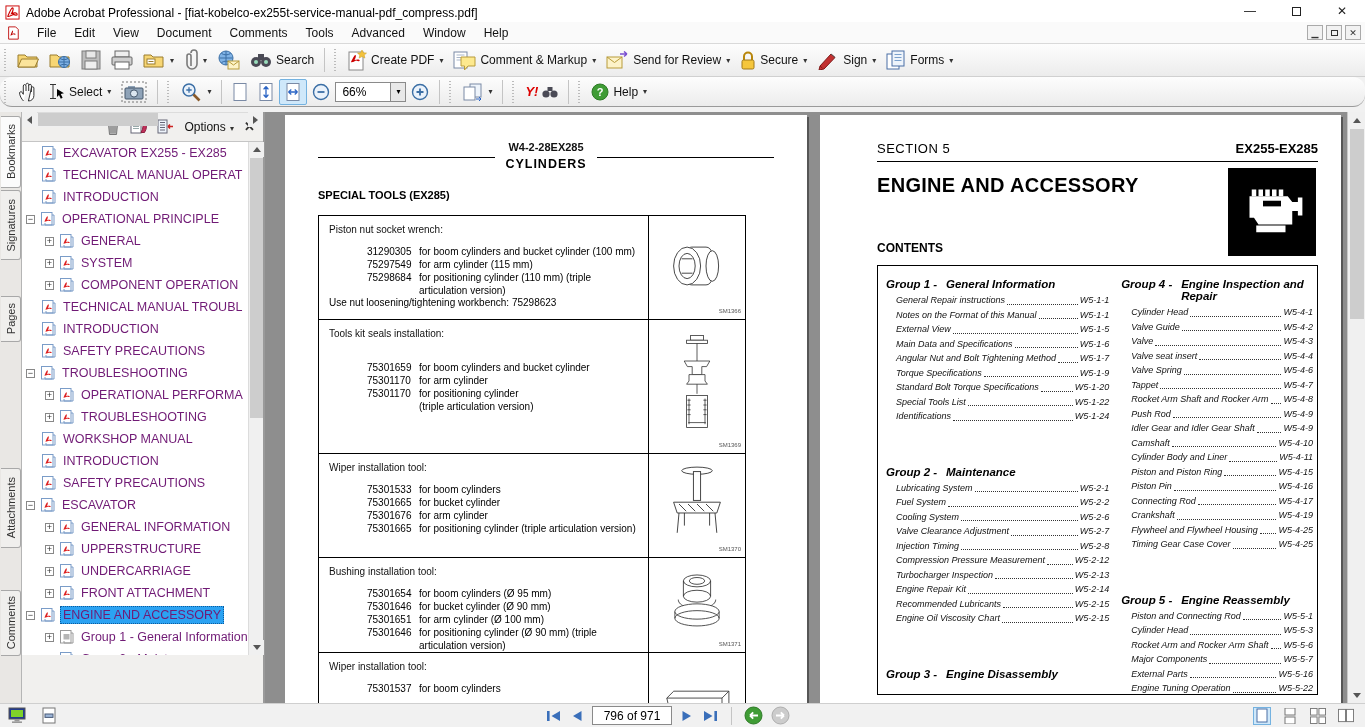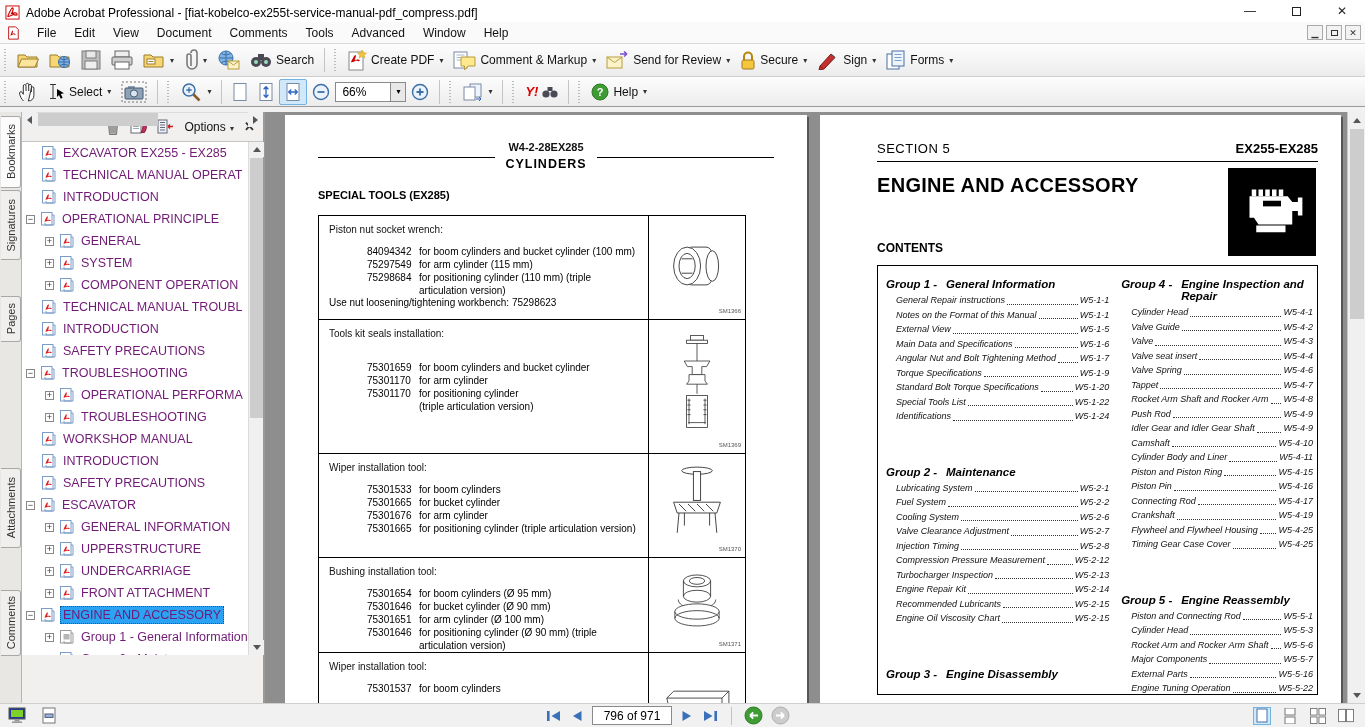--- a/index.html
+++ b/index.html
@@ -17,21 +17,21 @@
   
   #menubar { position:absolute; top:22px; left:0; width:100%; height:22px; background:#fafafa; border-bottom:1px solid #d9d9d9; display:flex; align-items:center; }
   #menubar .appicon { width:14px; height:14px; margin:0 8px 0 6px; }
   .menu-item { font-size:12px; color:#111; padding:3px 9px; }
   #mdi-controls { position:absolute; right:4px; top:3px; display:flex; gap:3px; }
   #mdi-controls .mbtn { width:16px; height:15px; border:1px solid #aaa; background:#f2f2f2; font-size:9px; display:flex; align-items:center; justify-content:center; color:#333; }
   #mdi-controls .boxglyph { width:7px; height:6px; border:1px solid #333; display:inline-block; }
 
   
   #tb1 { position:absolute; top:44px; left:0; width:100%; height:33px; background:linear-gradient(#fdfdfd,#ececec); border-bottom:1px solid #d0d0d0; display:flex; align-items:center; }
-  #tb2 { position:absolute; top:77px; left:0; width:100%; height:30px; background:linear-gradient(#fdfdfd,#ececec); border-bottom:1px solid #9a9a9a; display:flex; align-items:center; }
+  #tb2 { position:absolute; top:77px; left:0; width:100%; height:30px; background:linear-gradient(#fdfdfd,#ececec); border-bottom:1px solid #9a9a9a; display:flex; align-items:center;border-radius:12px; }
   .grip { width:5px; height:22px; margin:0 3px 0 4px; background:repeating-linear-gradient(to bottom,#bbb 0 1px,transparent 1px 3px); background-size:2px 100%; background-repeat:repeat-y; }
   .tbtn { display:flex; align-items:center; gap:4px; padding:2px 4px; border:1px solid transparent; border-radius:2px; font-size:12px; color:#111; }
   .tbtn.pressed { background:#cfe8fa; border-color:#74b2e0; }
   .tsep { width:1px; height:24px; background:#c4c4c4; margin:0 5px; }
   .caret { font-size:8px; color:#333; margin-left:1px; }
   .zoombox { width:56px; height:20px; background:#fff; border:1px solid #8a8a8a; font-size:12px; display:flex; align-items:center; padding-left:6px; }
   .zoomdrop { width:15px; height:20px; border:1px solid #8a8a8a; border-left:none; background:#e8e8e8; display:flex; align-items:center; justify-content:center; font-size:8px; }
   .yred { color:#d00; font-weight:bold; font-size:13px; font-style:italic; }
 
   
@@ -743,21 +743,21 @@
             <span class="t">CYLINDERS</span>
             <span class="rule"></span>
           </div>
           <div class="pl-subtitle">SPECIAL TOOLS (EX285)</div>
           <div id="tool-table">
               <div class="tool-row" style="height: 104px;">
                 <div class="tool-cell-text">
                   <div class="tool-title">Piston nut socket wrench:</div>
                   <div class="tool-items">
                     <div class="tool-item">
-                      <span class="tool-num">84094342</span>
+                      <span class="tool-num">31290305</span>
                       <span>for boom cylinders and bucket cylinder (100 mm)</span>
                     </div>
                     <div class="tool-item">
                       <span class="tool-num">75297549</span>
                       <span>for arm cylinder (115 mm)</span>
                     </div>
                     <div class="tool-item">
                       <span class="tool-num">75298684</span>
                       <span>for positioning cylinder (110 mm) (triple articulation version)</span>
                     </div>

